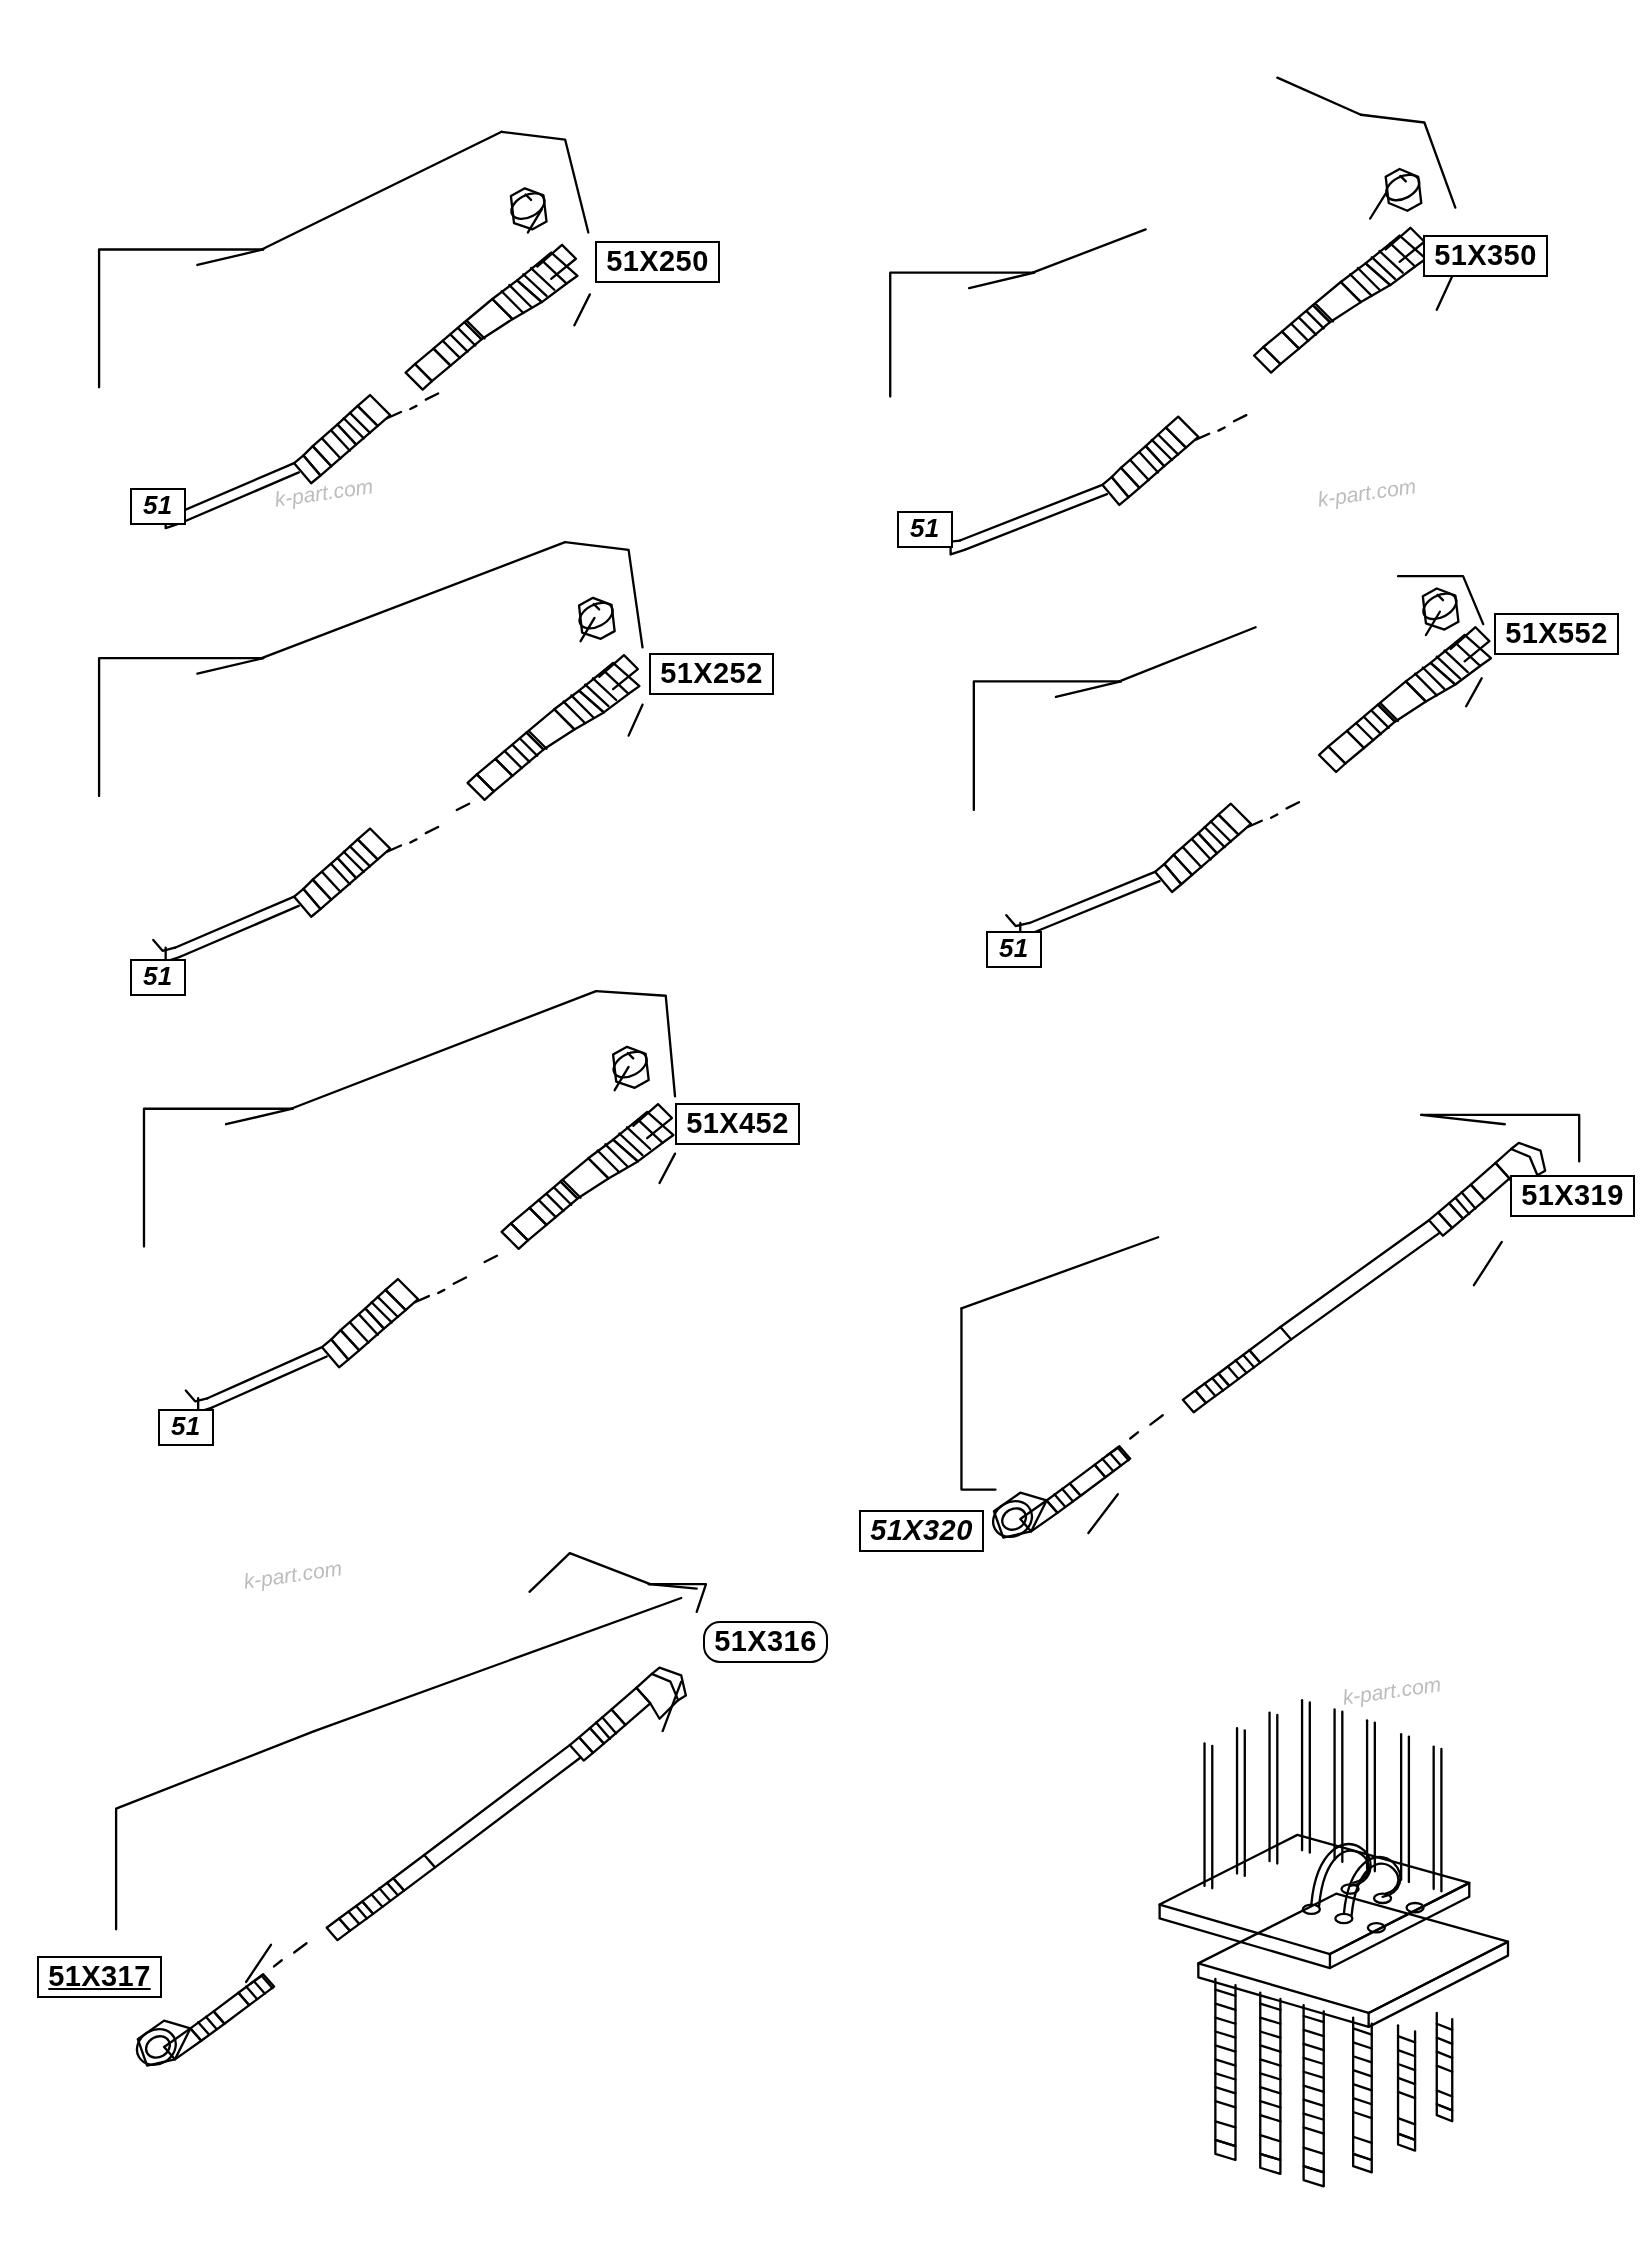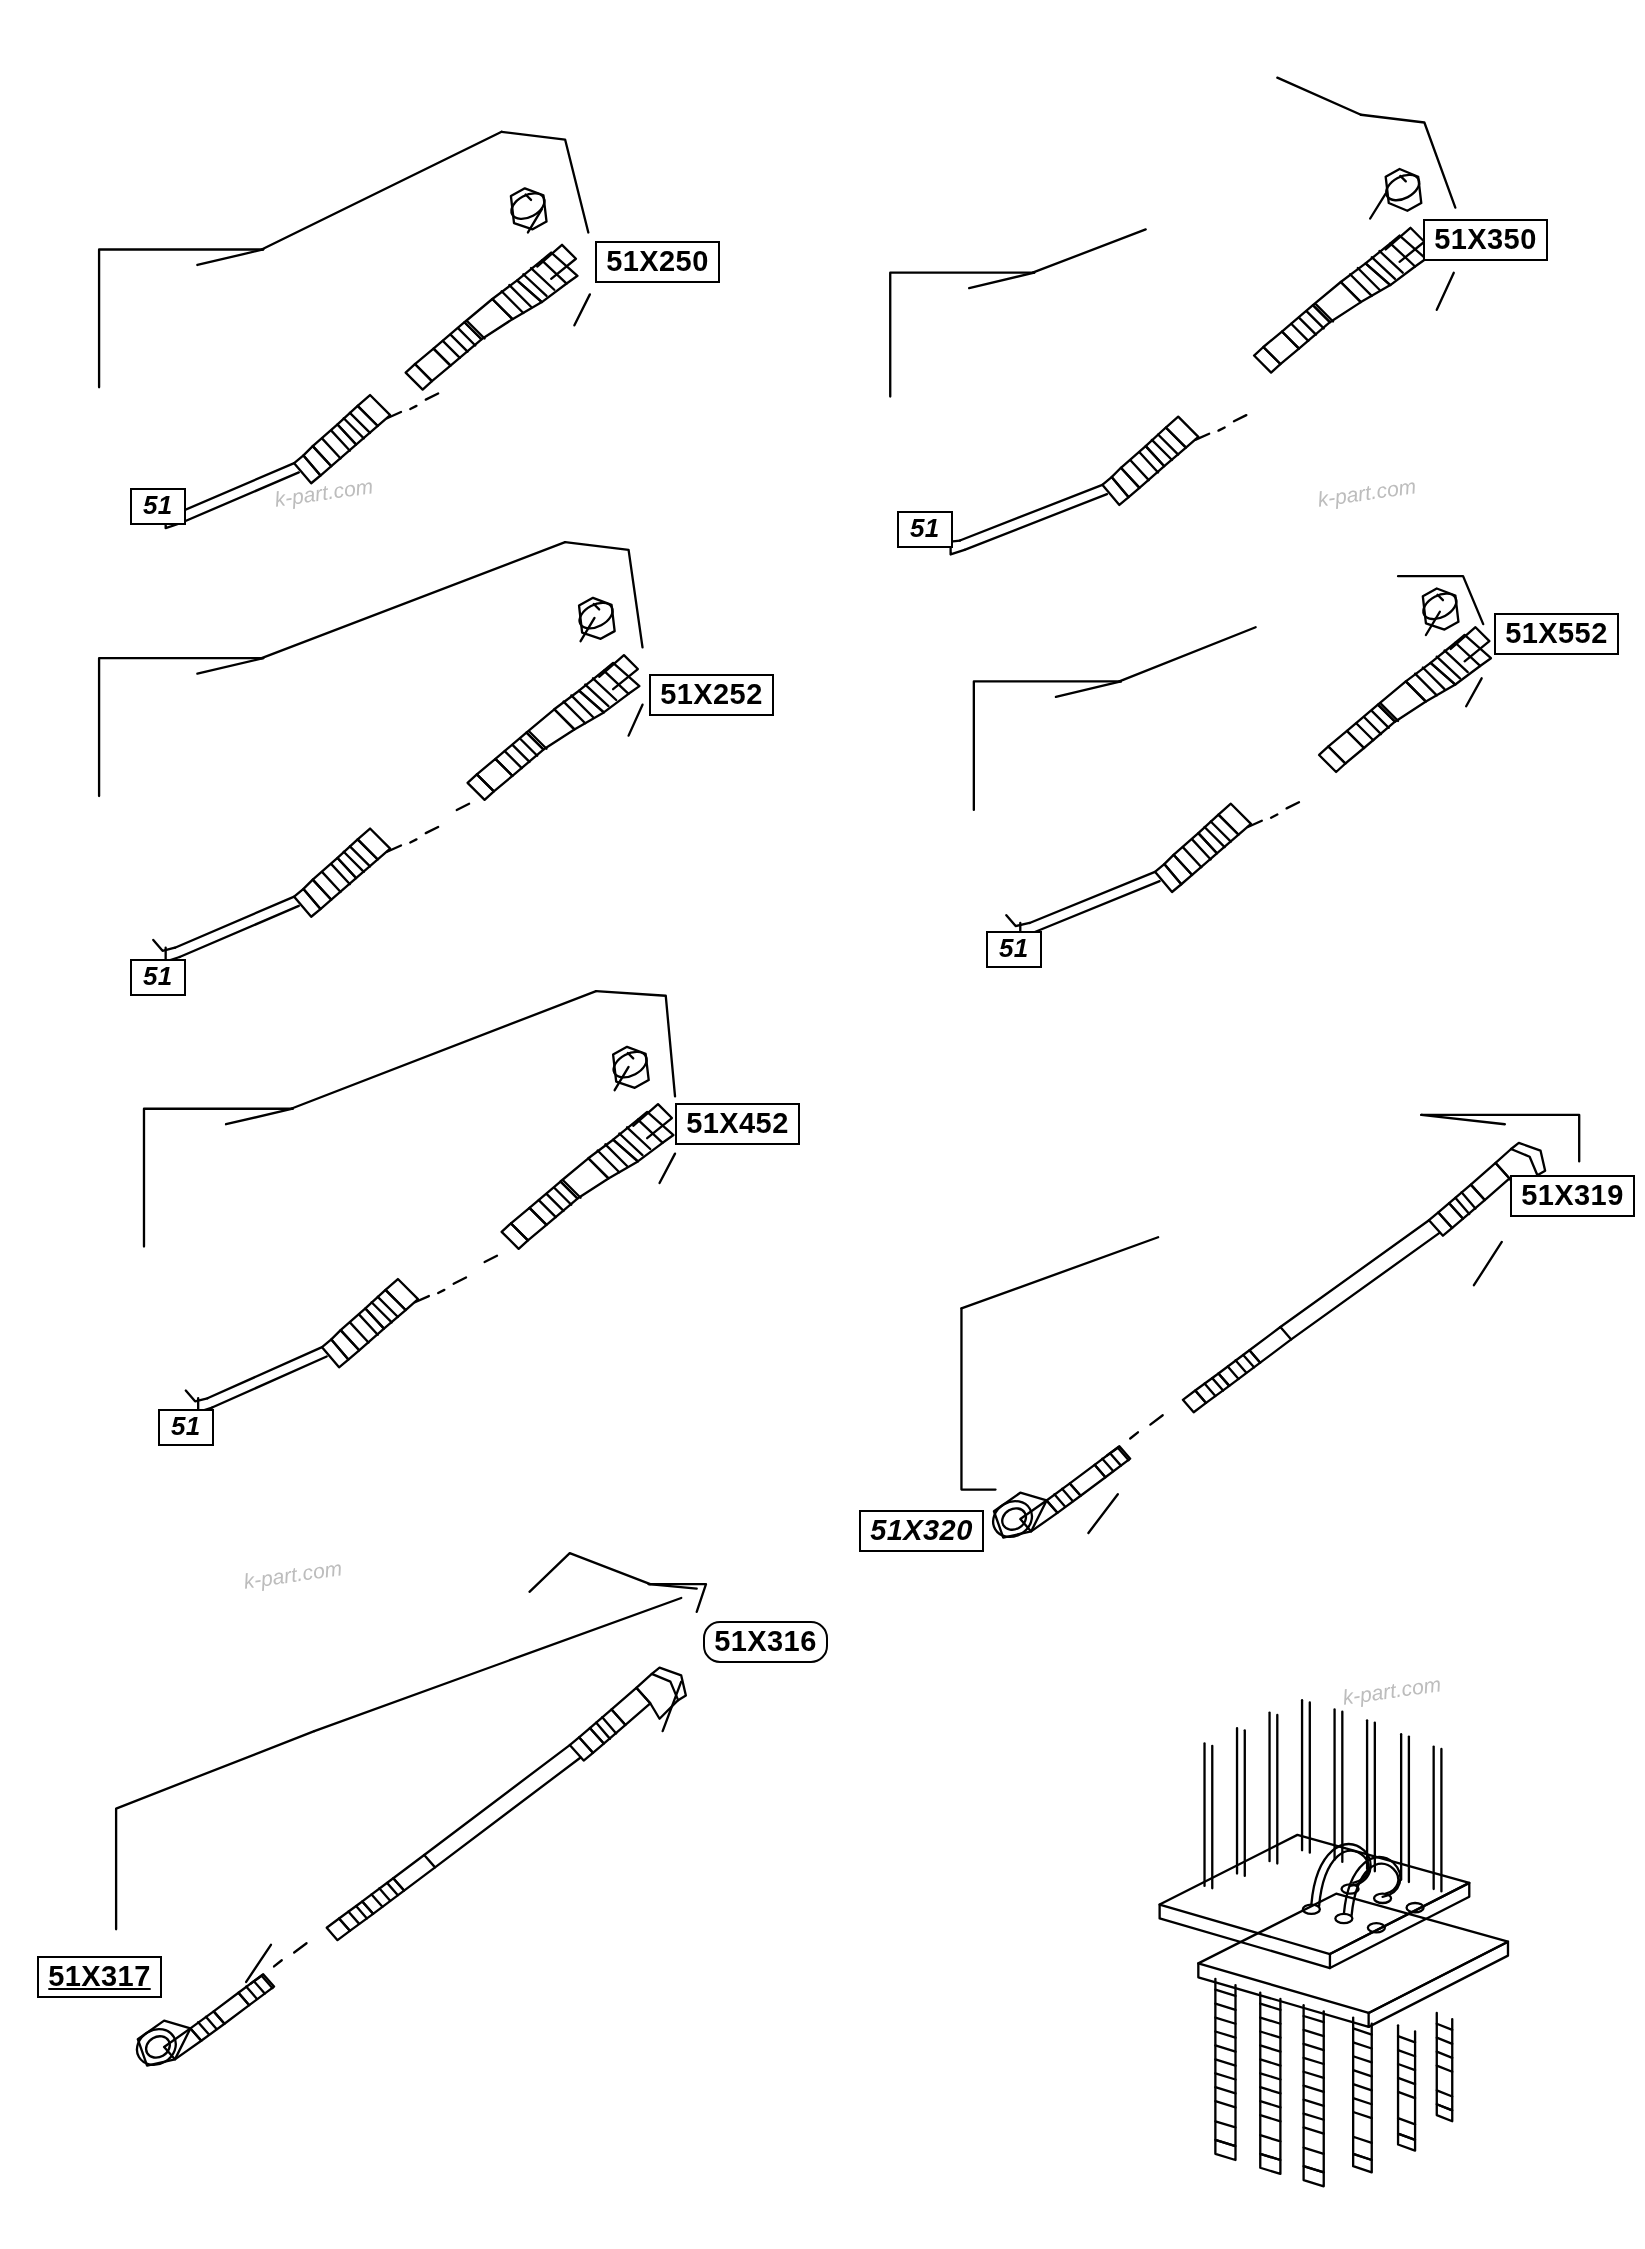--- a/index.html
+++ b/index.html
@@ -520,24 +520,24 @@
           <path d="M1856 2718 L1876 2726 L1876 2740 L1856 2732 Z"></path>
         </g>
       </g>
 
     </g>
   </svg>
 
   <div class="callout" style="left:595px; top:241px;">51X250</div>
   <div class="callout small" style="left:130px; top:488px;">51</div>
 
-  <div class="callout" style="left:1423px; top:219px;">51X350</div>
+  <div class="callout" style="left:1423px; top:235px;">51X350</div>
   <div class="callout small" style="left:897px; top:511px;">51</div>
 
-  <div class="callout" style="left:649px; top:674px;">51X252</div>
+  <div class="callout" style="left:649px; top:653px;">51X252</div>
   <div class="callout small" style="left:130px; top:959px;">51</div>
 
   <div class="callout" style="left:1494px; top:613px;">51X552</div>
   <div class="callout small" style="left:986px; top:931px;">51</div>
 
   <div class="callout" style="left:675px; top:1103px;">51X452</div>
   <div class="callout small" style="left:158px; top:1409px;">51</div>
 
   <div class="callout" style="left:1510px; top:1175px;">51X319</div>
   <div class="callout" style="left:859px; top:1510px;font-style:italic;">51X320</div>

